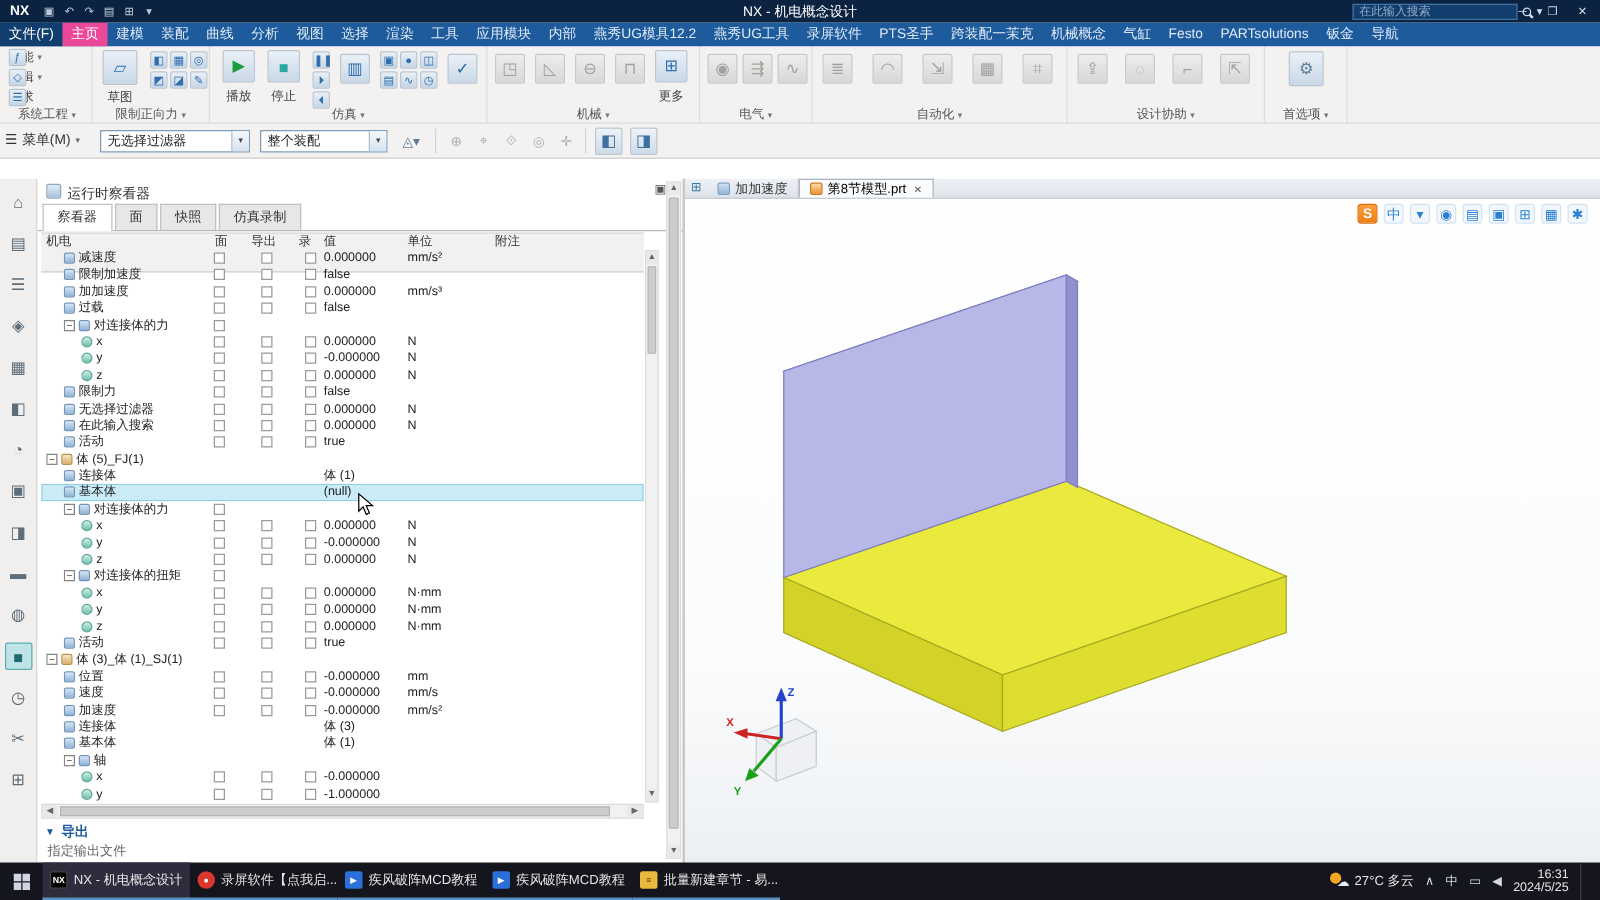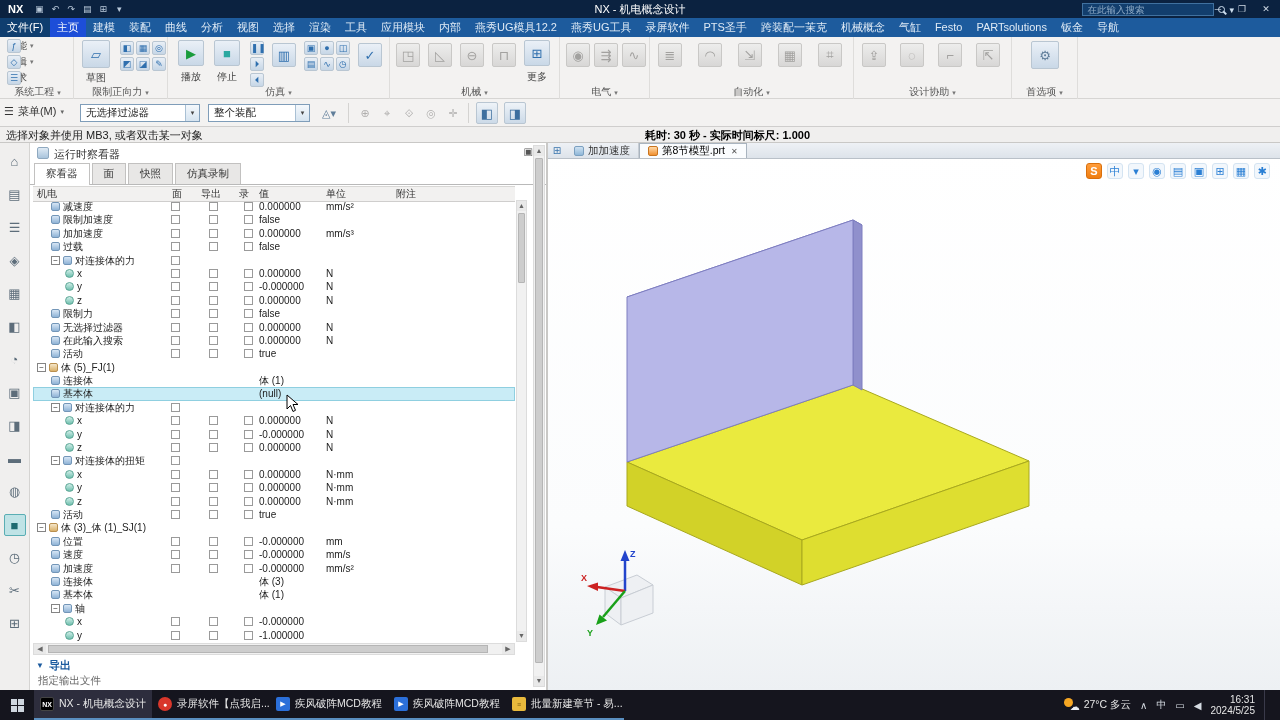--- a/index.html
+++ b/index.html
@@ -11,21 +11,21 @@
 .nxlogo{font-weight:bold;font-size:11px;color:#fff;padding:0 8px}
 .tb-ic{width:16px;text-align:center;font-size:9px;color:#b9c9da}
 #titlebar .title{position:absolute;left:0;right:0;text-align:center;font-size:11px;color:#fff;pointer-events:none}
 .brand{position:absolute;right:80px;font-weight:bold;letter-spacing:1.5px;color:#eaf0f6;font-size:10px}
 .winbtns{position:absolute;right:2px;display:flex}
 .winbtn{width:24px;height:15px;text-align:center;font-size:9px;line-height:15px;color:#cfd9e4}
 
 #tabbar{position:absolute;left:0;top:18px;width:1280px;height:19px;background:#1d5b9d;display:flex;align-items:stretch;z-index:29}
 .tab{padding:0 7px;line-height:19px;font-size:11px;color:#dfeaf5;white-space:nowrap}
 .tab.file{background:#0f3e6f;color:#fff}
-.tab.active{background:#1d4ed8;color:#fff}
+.tab.active{background:#ec4899;color:#fff}
 #searchwrap{position:absolute;right:46px;top:3px;display:flex;align-items:center;gap:4px}
 #searchinput{width:132px;height:13px;background:#123e6d;border:1px solid #40719f;color:#c4d6e8;font-size:9.5px;padding:0 4px;outline:none}
 #searchinput::placeholder{color:#8fabc6}
 .mag{width:7px;height:7px;border:1.5px solid #cfe0f0;border-radius:50%;position:relative;display:inline-block}
 .mag::after{content:'';position:absolute;width:4px;height:1.5px;background:#cfe0f0;transform:rotate(45deg);right:-3px;bottom:-1px}
 .sr-ic{color:#cfe0f0;font-size:9px}
 
 #ribbon{position:absolute;left:0;top:37px;width:1280px;height:62px;background:#f3f2f1;border-bottom:1px solid #d6d5d3}
 .rgroup{position:absolute;top:0;height:62px;border-right:1px solid #dedddb}
 .glabel{position:absolute;bottom:0;left:0;right:0;text-align:center;font-size:10px;color:#555;height:14px;line-height:14px;white-space:nowrap}
@@ -56,21 +56,21 @@
 .sb-icon.active{background:#bfe3e6;border:1px solid #5aaeb4;color:#1e6a70}
 
 #panel{position:absolute;left:30px;top:143px;width:518px;height:547px;background:#fff;border-right:1px solid #b6b6b6}
 .phead{position:absolute;left:0;top:0;width:100%;height:20px}
 .phead .ptitle{position:absolute;left:24px;top:4px;font-size:11px;color:#333}
 .phead .pic{position:absolute;left:7px;top:4px;width:12px;height:12px;border-radius:2px;background:linear-gradient(#dfeaf4,#a9c4dc);border:1px solid #8fa9c0}
 .phead .float{position:absolute;right:14px;top:3px;font-size:10px;color:#555}
 .ptabs{position:absolute;left:0;top:20px;width:100%;height:22px;border-bottom:1px solid #b9b9b9;display:flex;align-items:flex-end;padding-left:4px}
 .ptab{padding:3px 11px;font-size:10.5px;background:#e8e7e6;border:1px solid #c2c1c0;border-bottom:none;margin-right:2px;color:#333;position:relative}
 .ptab.active{background:#fff;z-index:2;top:1px;padding-bottom:4px}
-.thead{position:absolute;left:3px;top:43px;width:482px;height:16px;background:#f2f1f0;border-top:1px solid #d8d7d5;border-bottom:1px solid #cfcecd;font-size:10px;color:#333}
+.thead{position:absolute;left:3px;top:43px;width:482px;height:32px;background:#f2f1f0;border-top:1px solid #d8d7d5;border-bottom:1px solid #cfcecd;font-size:10px;color:#333}
 .thead span{position:absolute;top:0;line-height:13px}
 #tbody{position:absolute;left:3px;top:57px;width:482px;height:442px;overflow:hidden}
 .trow{position:relative;height:13.4px;font-size:10px;line-height:13px;color:#222}
 .trow.hl{background:#c9ecf6;box-shadow:inset 0 0 0 1px #8fcfe0}
 .tname{position:absolute;left:0;top:0;height:13px;display:flex;align-items:center;gap:3px;max-width:132px;overflow:hidden;white-space:nowrap}
 .exp{width:9px;height:9px;border:1px solid #848484;background:#fff;font-size:8px;line-height:7px;text-align:center;color:#333;flex:none}
 .pico{width:9px;height:9px;border-radius:2px;background:linear-gradient(#d7e6f5,#8fb3d6);border:1px solid #7396b8;flex:none}
 .pico.xyz{border-radius:50%;background:linear-gradient(#d0eee8,#6fbfae);border-color:#5aa695}
 .pico.body{background:linear-gradient(#f5e6c8,#d9b06a);border-color:#b98f4e}
 .cb{position:absolute;top:2px;width:9px;height:9px;background:#fff;border:1px solid #9a9a9a}
@@ -283,24 +283,20 @@
     <div class="t2icon faded" style="left:356px">⊕</div>
     <div class="t2icon faded" style="left:378px">⌖</div>
     <div class="t2icon faded" style="left:400px">⟐</div>
     <div class="t2icon faded" style="left:422px">◎</div>
     <div class="t2icon faded" style="left:444px">✛</div>
     <div class="vsep" style="left:468px"></div>
     <div class="t2big" style="left:476px">◧</div>
     <div class="t2big" style="left:504px">◨</div>
   </div>
 
-  <div id="cuebar">
-    <span class="prompt">选择对象并使用 MB3, 或者双击某一对象</span>
-    <span class="timer">耗时:  30 秒 - 实际时间标尺:  1.000</span>
-  </div>
 
   <div id="sidebar">
       <div class="sb-icon">⌂</div>
       <div class="sb-icon">▤</div>
       <div class="sb-icon">☰</div>
       <div class="sb-icon">◈</div>
       <div class="sb-icon">▦</div>
       <div class="sb-icon">◧</div>
       <div class="sb-icon">◔</div>
       <div class="sb-icon">▣</div>

